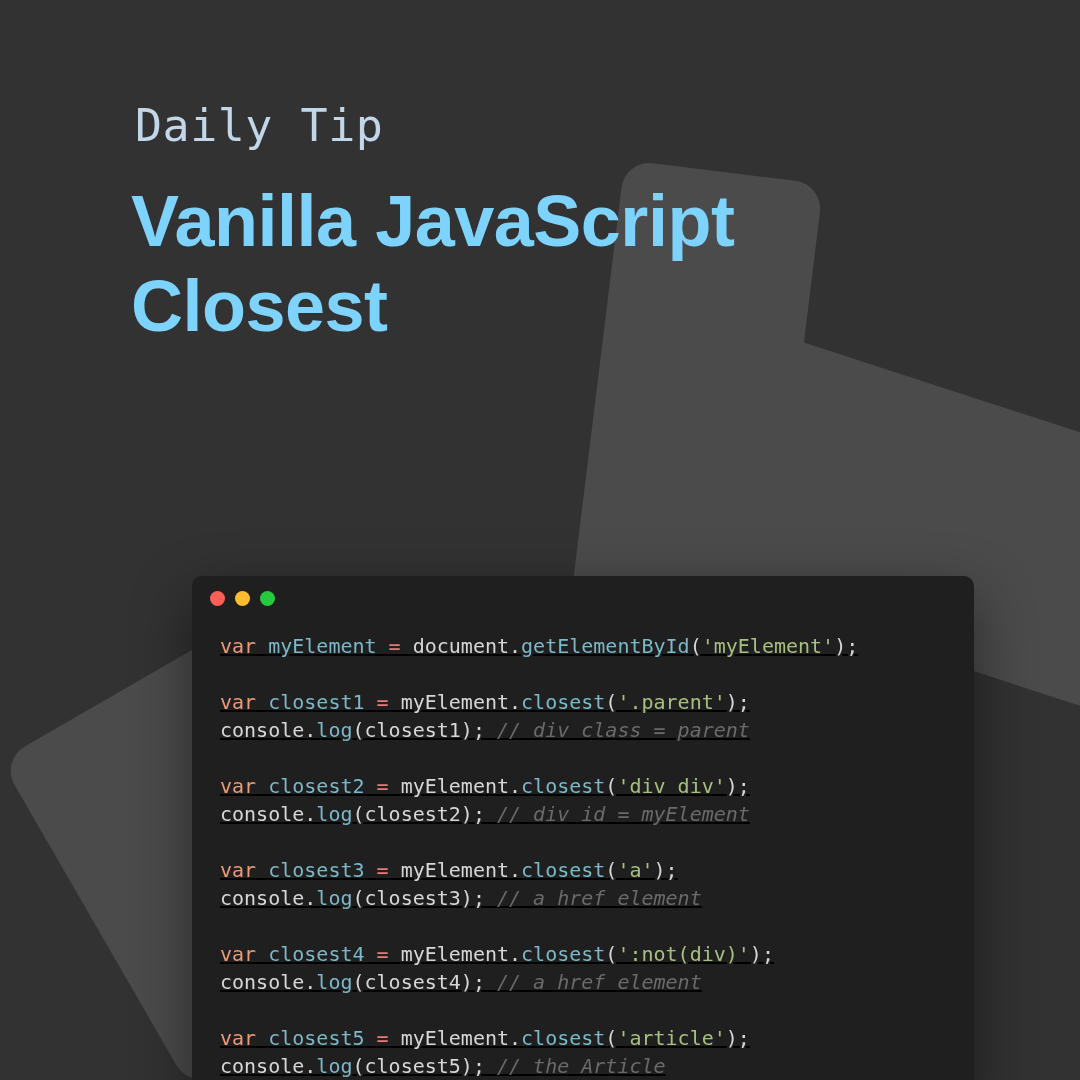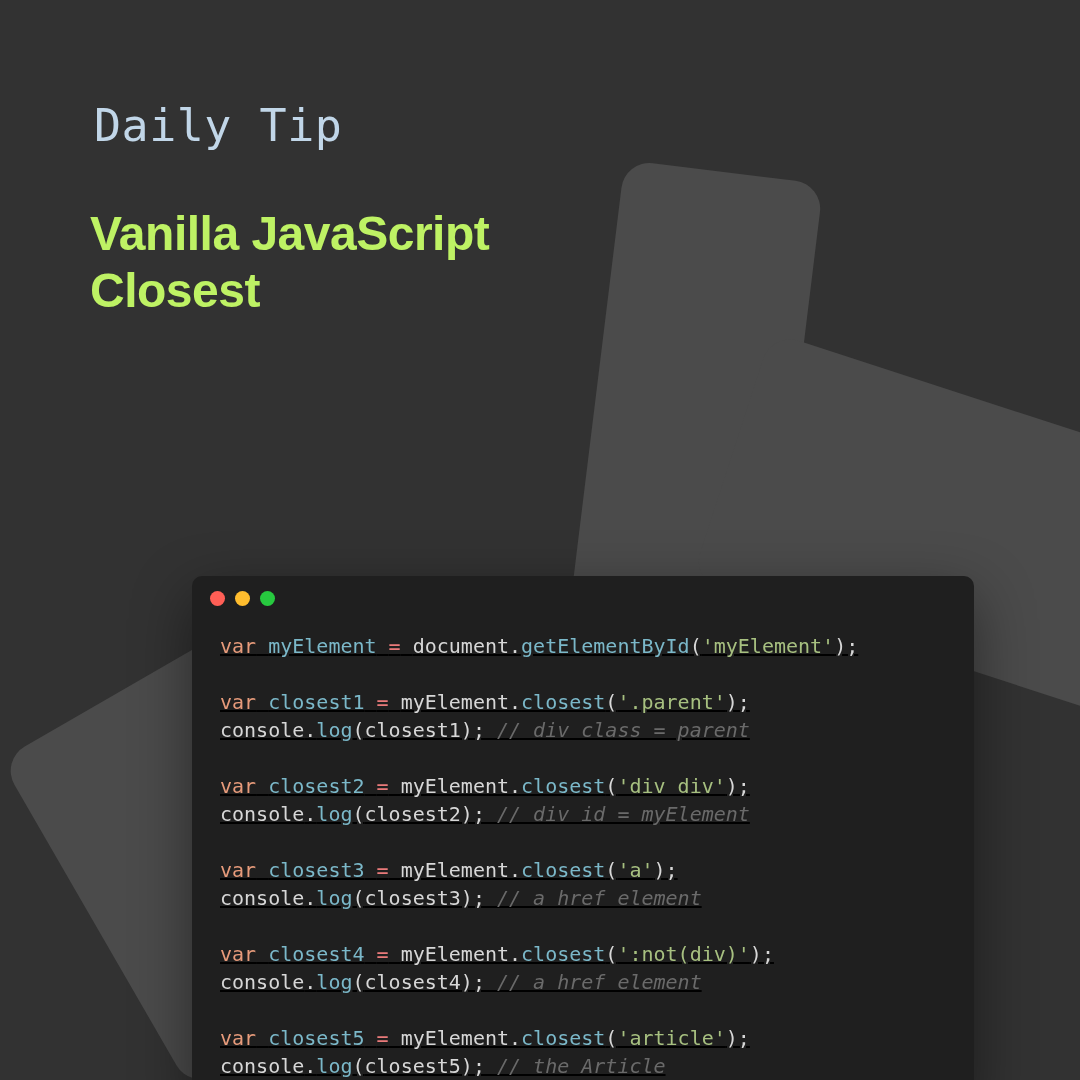--- a/index.html
+++ b/index.html
@@ -17,37 +17,37 @@
   }
   .shape {
     position: absolute;
     background: #4b4b4b;
     border-radius: 28px;
   }
   .shape1 { width: 200px; height: 560px; left: 590px; top: 170px; transform: rotate(7deg); }
   .shape2 { width: 480px; height: 260px; left: 720px; top: 400px; transform: rotate(18deg); }
   .shape3 { width: 380px; height: 380px; left: 70px;  top: 640px; transform: rotate(-30deg); }
 
-  .content { position: relative; z-index: 1; padding-top: 98px; }
+  .content { position: relative; z-index: 1; padding-top: 98px; padding-left: 41px; }
   .subtitle {
     color: #c1d6e8;
     font-size: 45px;
     line-height: 1.25;
     font-weight: 400;
     margin-left: 94px;
     letter-spacing: 0.5px;
   }
   .title {
-    color: #bef264;
+    color: #7dd3fc;
     font-family: -apple-system, 'Segoe UI', Helvetica, Arial, sans-serif;
-    font-size: 48px;
+    font-size: 72px;
     font-weight: 600;
     line-height: 1.18;
     margin-left: 90px;
-    margin-top: 52px;
+    margin-top: 25px;
     letter-spacing: -0.5px;
   }
 
   .code-window {
     position: absolute;
     left: 192px;
     top: 576px;
     width: 782px;
     background: #1f1f1f;
     border-radius: 10px;

